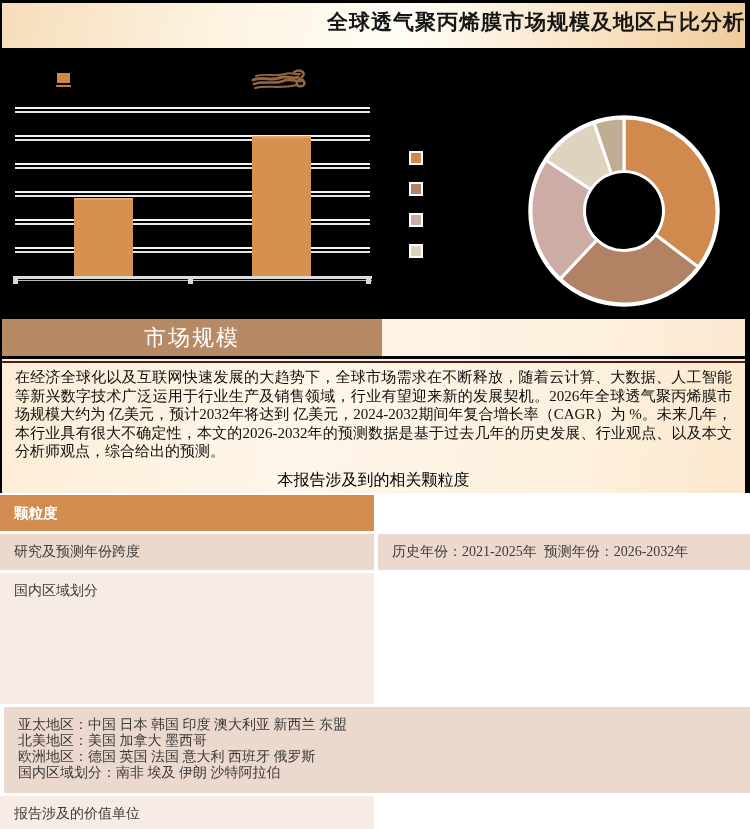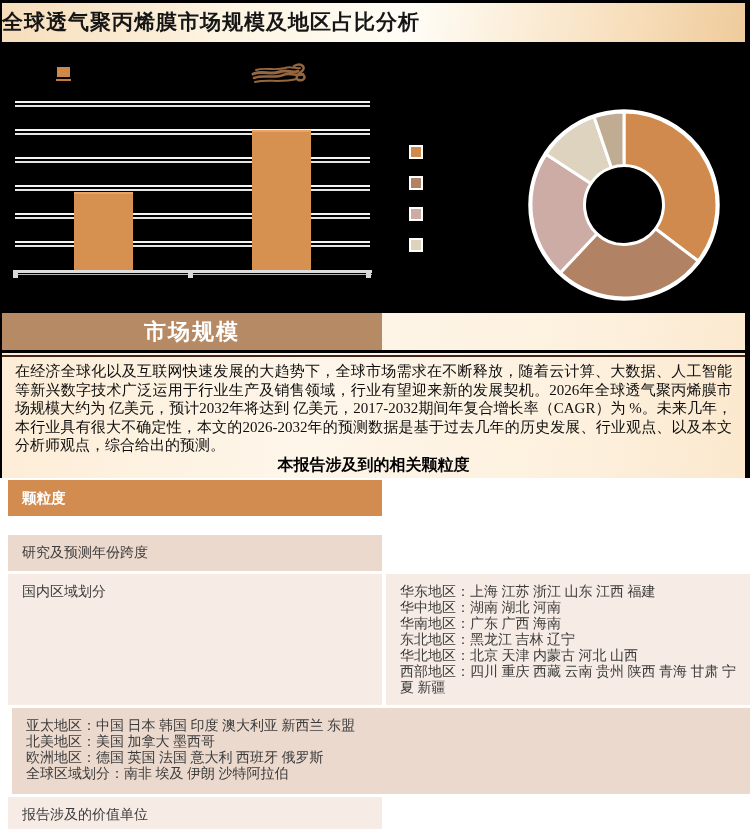--- a/index.html
+++ b/index.html
@@ -5,21 +5,21 @@
   html,body{margin:0;padding:0;background:#ffffff;}
   body{width:750px;height:829px;overflow:hidden;font-family:"Liberation Serif","DejaVu Serif",serif;}
   .page{width:750px;height:829px;position:relative;background:#ffffff;}
 
   
   .upper{
     border-top:3px solid #000;border-left:2px solid #000;border-right:5px solid #000;
     background:linear-gradient(100deg,#fdebd2 0%,#fef6ea 45%,#fdf0dd 80%,#fbe8cd 100%);
   }
   .title-band{
-    height:39px;line-height:39px;text-align:left;
+    height:45px;line-height:39px;text-align:right;
     font-size:21px;font-weight:bold;color:#161616;letter-spacing:1px;
     background:linear-gradient(100deg,#f6ddba 0%,#fdf4e2 30%,#fffdf6 55%,#f7ddb9 85%,#eecb9b 100%);
   }
   .sep-black{height:3px;background:#000;}
 
   
   .chart-region{position:relative;height:265px;background:#000;overflow:hidden;}
   .bar-legend-swatch{position:absolute;left:55px;top:22px;width:13px;height:10px;background:#d0884a;}
   .bar-legend-underline{position:absolute;left:54px;top:34px;width:15px;height:2px;background:#c47c3e;}
   .scribble{position:absolute;left:249px;top:14px;}
@@ -29,42 +29,42 @@
   .bar{position:absolute;bottom:0;width:59px;background:#d6904f;border-top:2px solid #e9a566;box-sizing:border-box;}
   .x-axis{position:absolute;left:11px;top:225px;width:359px;height:3px;background:#dcdcdc;}
   .x-axis-sub{position:absolute;left:11px;top:229px;width:359px;height:1px;background:#b9b9b9;}
   .tick{position:absolute;top:226px;width:5px;height:7px;background:#d9d9d9;}
   .pie-legend-item{position:absolute;left:407px;width:10px;height:10px;border:2px solid #ffffff;}
   .donut-svg{position:absolute;left:520px;top:58px;}
 
   
   .banners{display:flex;border-top:3px solid #000;border-bottom:3px solid #000;}
   .banner{height:37px;line-height:37px;text-align:center;color:#ffffff;font-size:22px;letter-spacing:2px;}
-  .banner-left{width:380px;background:#b68a64;font-weight:bold;}
+  .banner-left{width:380px;background:#b68a64;}
   .banner-right{flex:1;background:#cdc4aa;}
   .maroon-line{height:2px;background:#46231a;margin-top:2px;}
 
   
   .intro{padding:5px 13px 2px 13px;}
   .para{margin:0;font-size:15px;line-height:18.5px;color:#0e0e0e;text-align:justify;}
-  .table-heading{margin-top:0;text-align:center;font-size:16px;font-weight:bold;color:#000;}
+  .table-heading{margin-top:9px;text-align:center;font-size:16px;font-weight:normal;color:#000;}
 
   
   .gtable{background:#ffffff;margin-top:2px;}
-  .trow{display:flex;margin-bottom:3px;padding-left:8px;}
+  .trow{display:flex;margin-bottom:3px;}
   .cell{box-sizing:border-box;white-space:pre-wrap;}
   .c1{width:374px;}
   .colgap{width:4px;background:#ffffff;flex:0 0 4px;}
   .c2{flex:1;}
   .thead .cell{background:#d28c50;color:#ffffff;font-weight:bold;font-size:14.5px;
     padding:9px 14px 8px 14px;min-height:33px;}
   .trow-dark .cell{background:#ecd9cd;}
   .trow-light .cell{background:#f7ece5;}
   .trow-body .cell{color:#3b3b3b;font-size:14px;line-height:16px;padding:10px 14px 8px 14px;}
-  .r1 .cell{min-height:36px;margin-top:16px;}
+  .r1 .cell{min-height:36px;}
   .r2 .cell{min-height:131px;}
   .r3 .cell{min-height:86px;}
   .r4 .cell{min-height:37px;}
   .bottom-strip{height:5px;background:#ecd9cd;}
 </style>
 </head>
 <body>
 
 <div class="page">
   <div class="upper">
@@ -120,53 +120,48 @@
           </svg>
       </div>
     </div>
 
     <div class="banners">
       <div class="banner banner-left">市场规模</div>
     </div>
     <div class="maroon-line"></div>
 
     <div class="intro">
-      <p class="para">在经济全球化以及互联网快速发展的大趋势下，全球市场需求在不断释放，随着云计算、大数据、人工智能等新兴数字技术广泛运用于行业生产及销售领域，行业有望迎来新的发展契机。2026年全球透气聚丙烯膜市场规模大约为 亿美元，预计2032年将达到 亿美元，2017-2032期间年复合增长率（CAGR）为 %。未来几年，本行业具有很大不确定性，本文的2026-2032年的预测数据是基于过去几年的历史发展、行业观点、以及本文分析师观点，综合给出的预测。</p>
+      <p class="para">在经济全球化以及互联网快速发展的大趋势下，全球市场需求在不断释放，随着云计算、大数据、人工智能等新兴数字技术广泛运用于行业生产及销售领域，行业有望迎来新的发展契机。2026年全球透气聚丙烯膜市场规模大约为 亿美元，预计2032年将达到 亿美元，2024-2032期间年复合增长率（CAGR）为 %。未来几年，本行业具有很大不确定性，本文的2026-2032年的预测数据是基于过去几年的历史发展、行业观点、以及本文分析师观点，综合给出的预测。</p>
       <div class="table-heading">本报告涉及到的相关颗粒度</div>
     </div>
   </div>
 
   <div class="gtable">
     <div class="trow thead">
       <div class="cell c1">颗粒度</div>
       <div class="colgap"></div>
     </div>
 
     <div class="trow trow-body trow-dark r1">
       <div class="cell c1">研究及预测年份跨度</div>
       <div class="colgap"></div>
+      <div class="cell c2">历史年份：2021-2025年  预测年份：2026-2032年</div>
     </div>
 
     <div class="trow trow-body trow-light r2">
       <div class="cell c1">国内区域划分</div>
       <div class="colgap"></div>
-      <div class="cell c2">华东地区：上海 江苏 浙江 山东 江西 福建
-华中地区：湖南 湖北 河南
-华南地区：广东 广西 海南
-东北地区：黑龙江 吉林 辽宁
-华北地区：北京 天津 内蒙古 河北 山西
-西部地区：四川 重庆 西藏 云南 贵州 陕西 青海 甘肃 宁夏 新疆</div>
     </div>
 
     <div class="trow trow-body trow-dark r3">
       <div class="colgap"></div>
       <div class="cell c2">亚太地区：中国 日本 韩国 印度 澳大利亚 新西兰 东盟
 北美地区：美国 加拿大 墨西哥
 欧洲地区：德国 英国 法国 意大利 西班牙 俄罗斯
-全球区域划分：南非 埃及 伊朗 沙特阿拉伯</div>
+国内区域划分：南非 埃及 伊朗 沙特阿拉伯</div>
     </div>
 
     <div class="trow trow-body trow-light r4">
       <div class="cell c1">报告涉及的价值单位</div>
       <div class="colgap"></div>
     </div>
 
     <div class="bottom-strip"></div>
   </div>
 </div>

